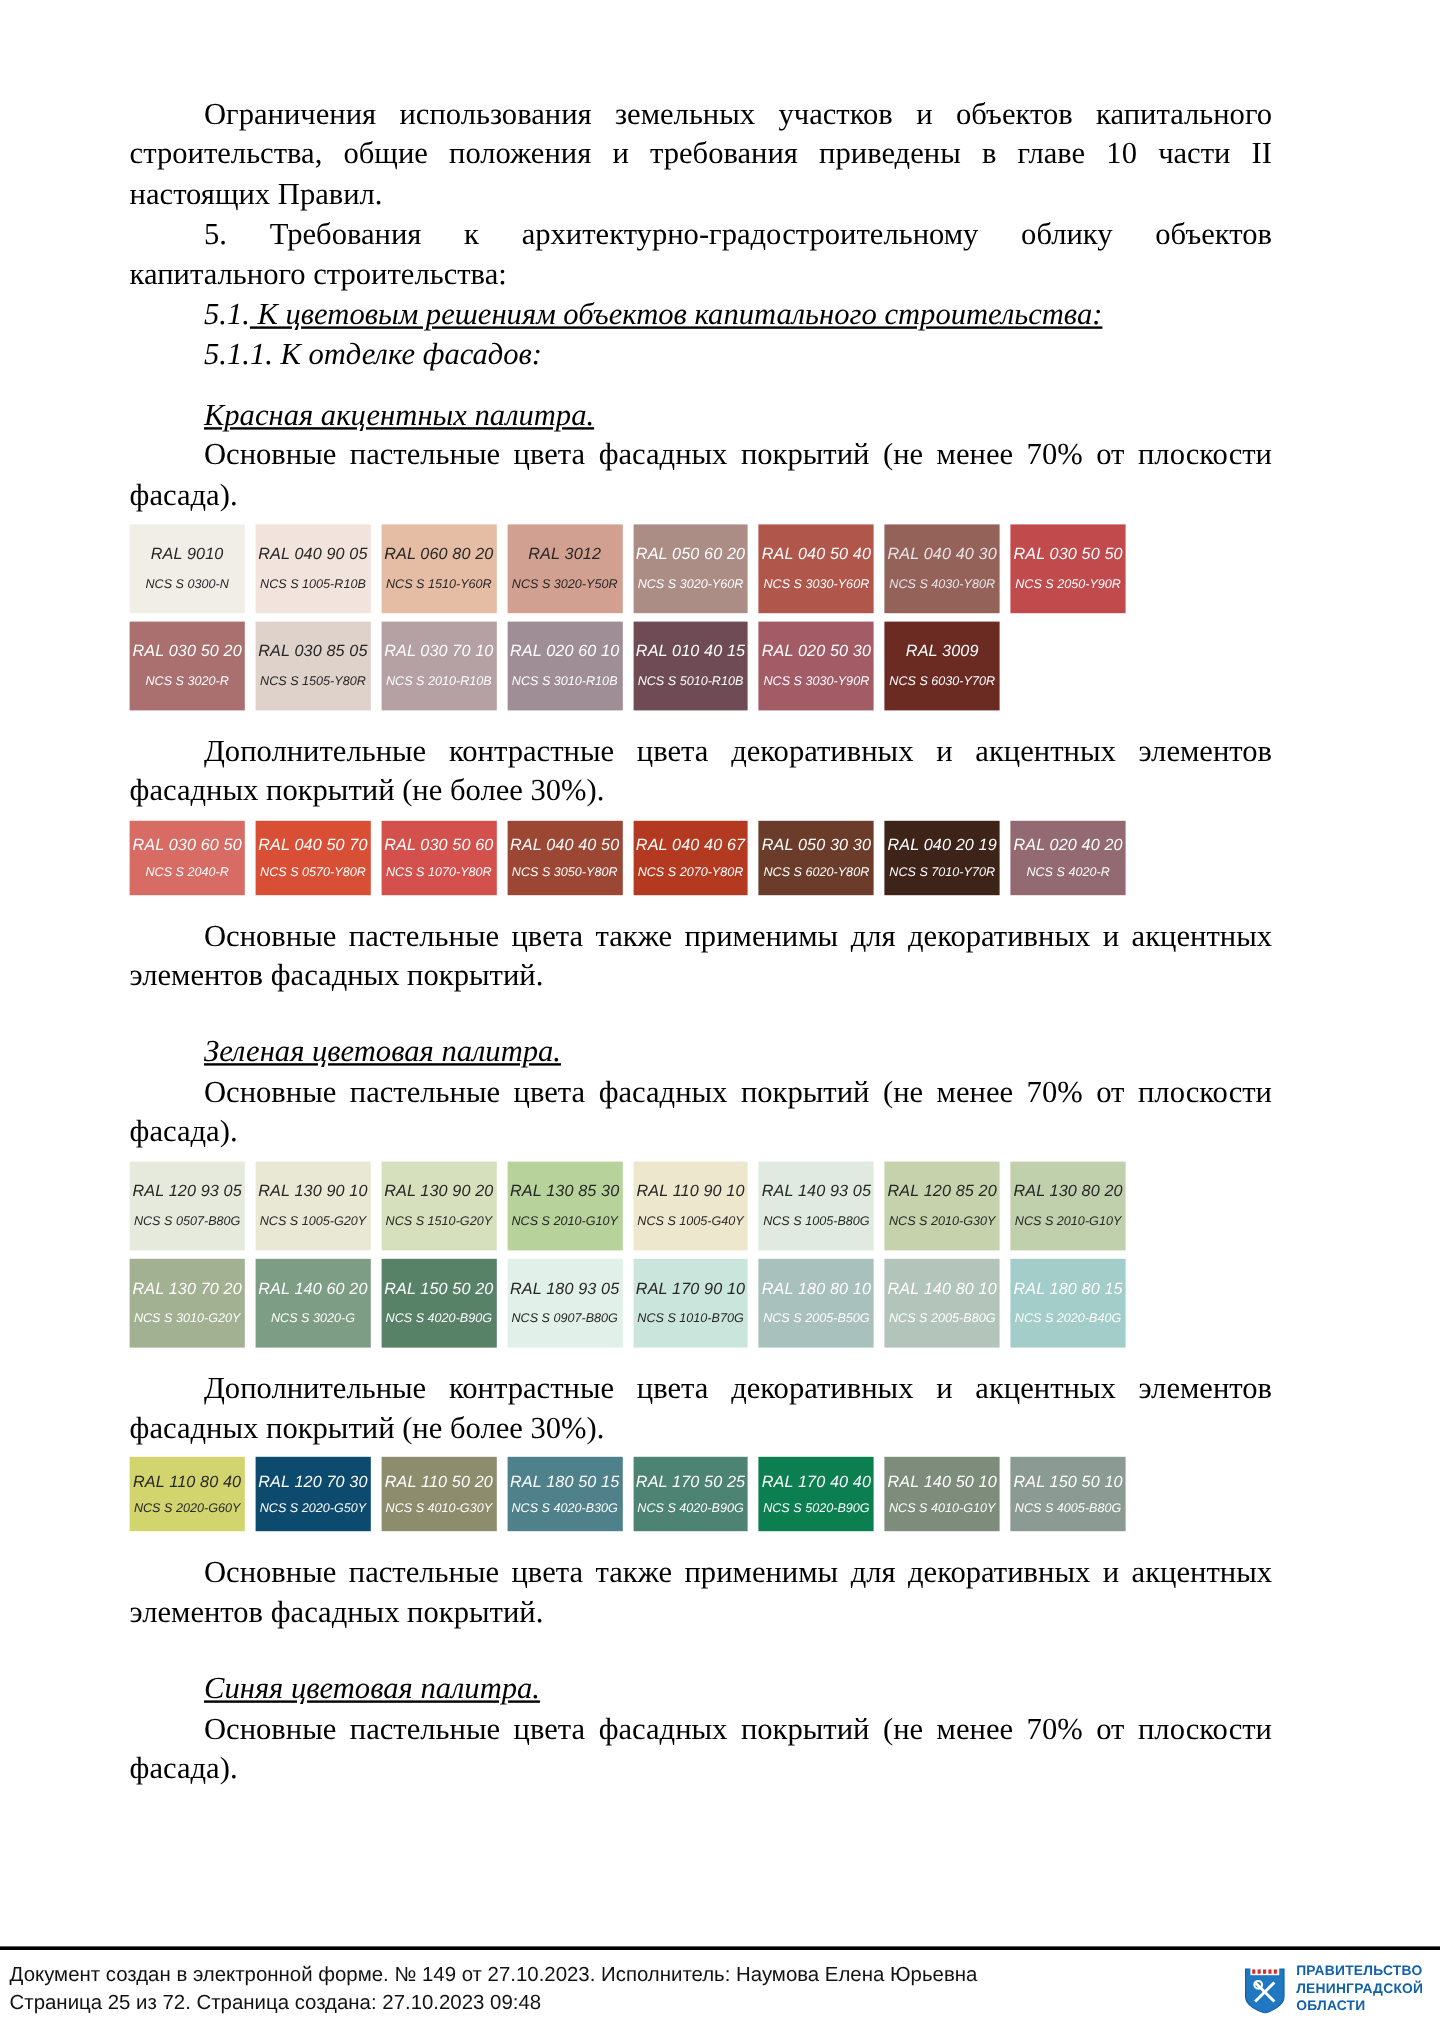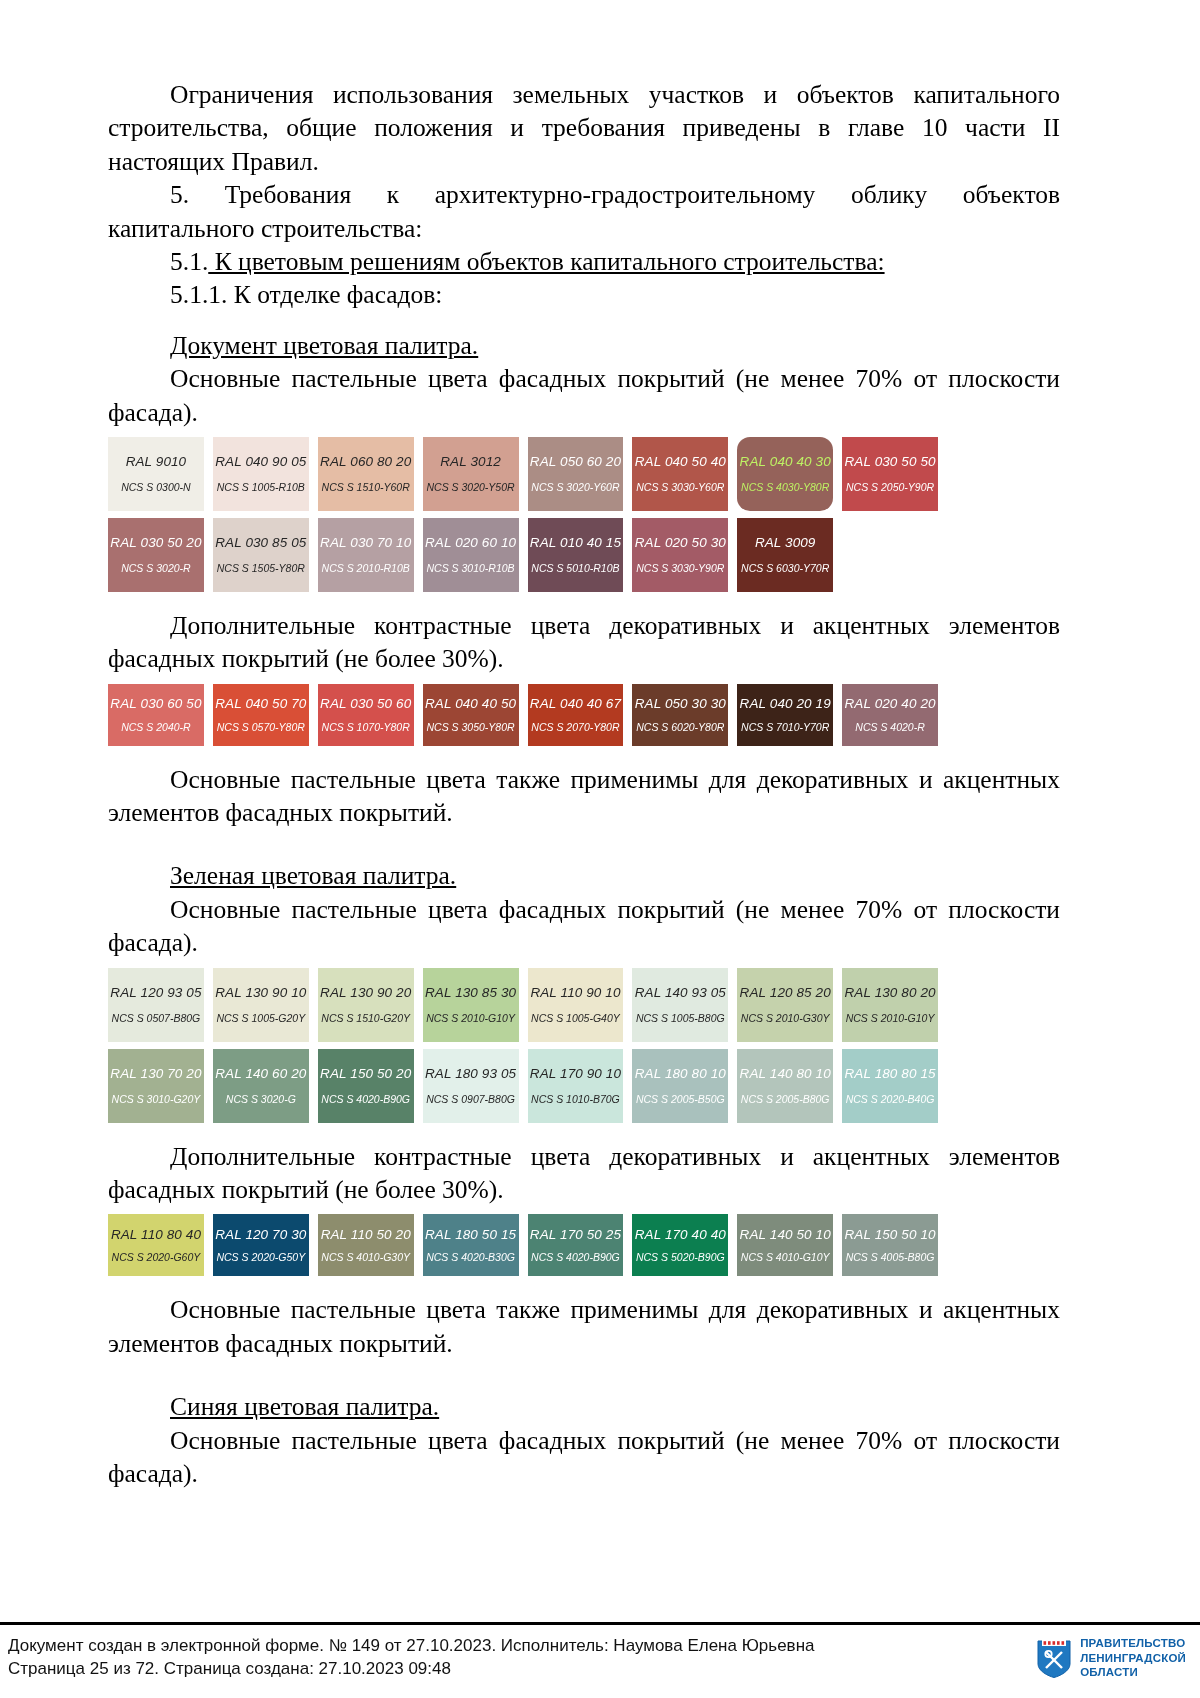--- a/index.html
+++ b/index.html
@@ -39,20 +39,21 @@
   }
   .gap-sm { height: 7px; }
   .gap-md { height: 17px; }
   .gap-lg { height: 30px; }
   .heading-underline {
     margin: 0;
     font-size: 25.5px;
     line-height: 1.31;
     text-indent: 62px;
     font-family: "Liberation Serif", serif;
+    font-style: italic;
   }
   .heading-underline span.u { text-decoration: underline; }
 
   
   .palette {
     display: grid;
     grid-template-columns: repeat(8, 1fr);
     column-gap: 9px;
     width: 830px;
     margin: 0;
@@ -141,21 +142,21 @@
     <p class="para">Ограничения использования земельных участков и объектов капитального строительства, общие положения и требования приведены в главе 10 части II настоящих Правил.</p>
 
     <p class="para">5. Требования к архитектурно-градостроительному облику объектов капитального строительства:</p>
 
     <p class="heading-underline"><span>5.1.</span><span class="u"> К цветовым решениям объектов капитального строительства:</span></p>
 
     <p class="heading-underline">5.1.1. К отделке фасадов:</p>
 
     <div class="gap-md"></div>
 
-    <p class="heading-underline"><span class="u">Документ цветовая палитра.</span></p>
+    <p class="heading-underline"><span class="u">Красная акцентных палитра.</span></p>
 
     <p class="para">Основные пастельные цвета фасадных покрытий (не менее 70% от плоскости фасада).</p>
 
     <div class="palette row-main">
         <div class="swatch" style="background: rgb(240, 238, 231); color: rgb(38, 38, 38);">
           <div class="ral">RAL 9010</div>
           <div class="ncs">NCS S 0300-N</div>
         </div>
         <div class="swatch" style="background: rgb(242, 227, 221); color: rgb(38, 38, 38);">
           <div class="ral">RAL 040 90 05</div>
@@ -170,21 +171,21 @@
           <div class="ncs">NCS S 3020-Y50R</div>
         </div>
         <div class="swatch" style="background: rgb(171, 141, 133); color: rgb(255, 255, 255);">
           <div class="ral">RAL 050 60 20</div>
           <div class="ncs">NCS S 3020-Y60R</div>
         </div>
         <div class="swatch" style="background: rgb(177, 86, 74); color: rgb(255, 255, 255);">
           <div class="ral">RAL 040 50 40</div>
           <div class="ncs">NCS S 3030-Y60R</div>
         </div>
-        <div class="swatch" style="background: rgb(149, 98, 90); color: #bef264; border-radius: 13px;">
+        <div class="swatch" style="background: rgb(149, 98, 90); color: #e5e5e5;">
           <div class="ral">RAL 040 40 30</div>
           <div class="ncs">NCS S 4030-Y80R</div>
         </div>
         <div class="swatch" style="background: rgb(193, 74, 76); color: rgb(255, 255, 255);">
           <div class="ral">RAL 030 50 50</div>
           <div class="ncs">NCS S 2050-Y90R</div>
         </div>
       </div>
     <div class="gap-sm"></div>
     <div class="palette">

